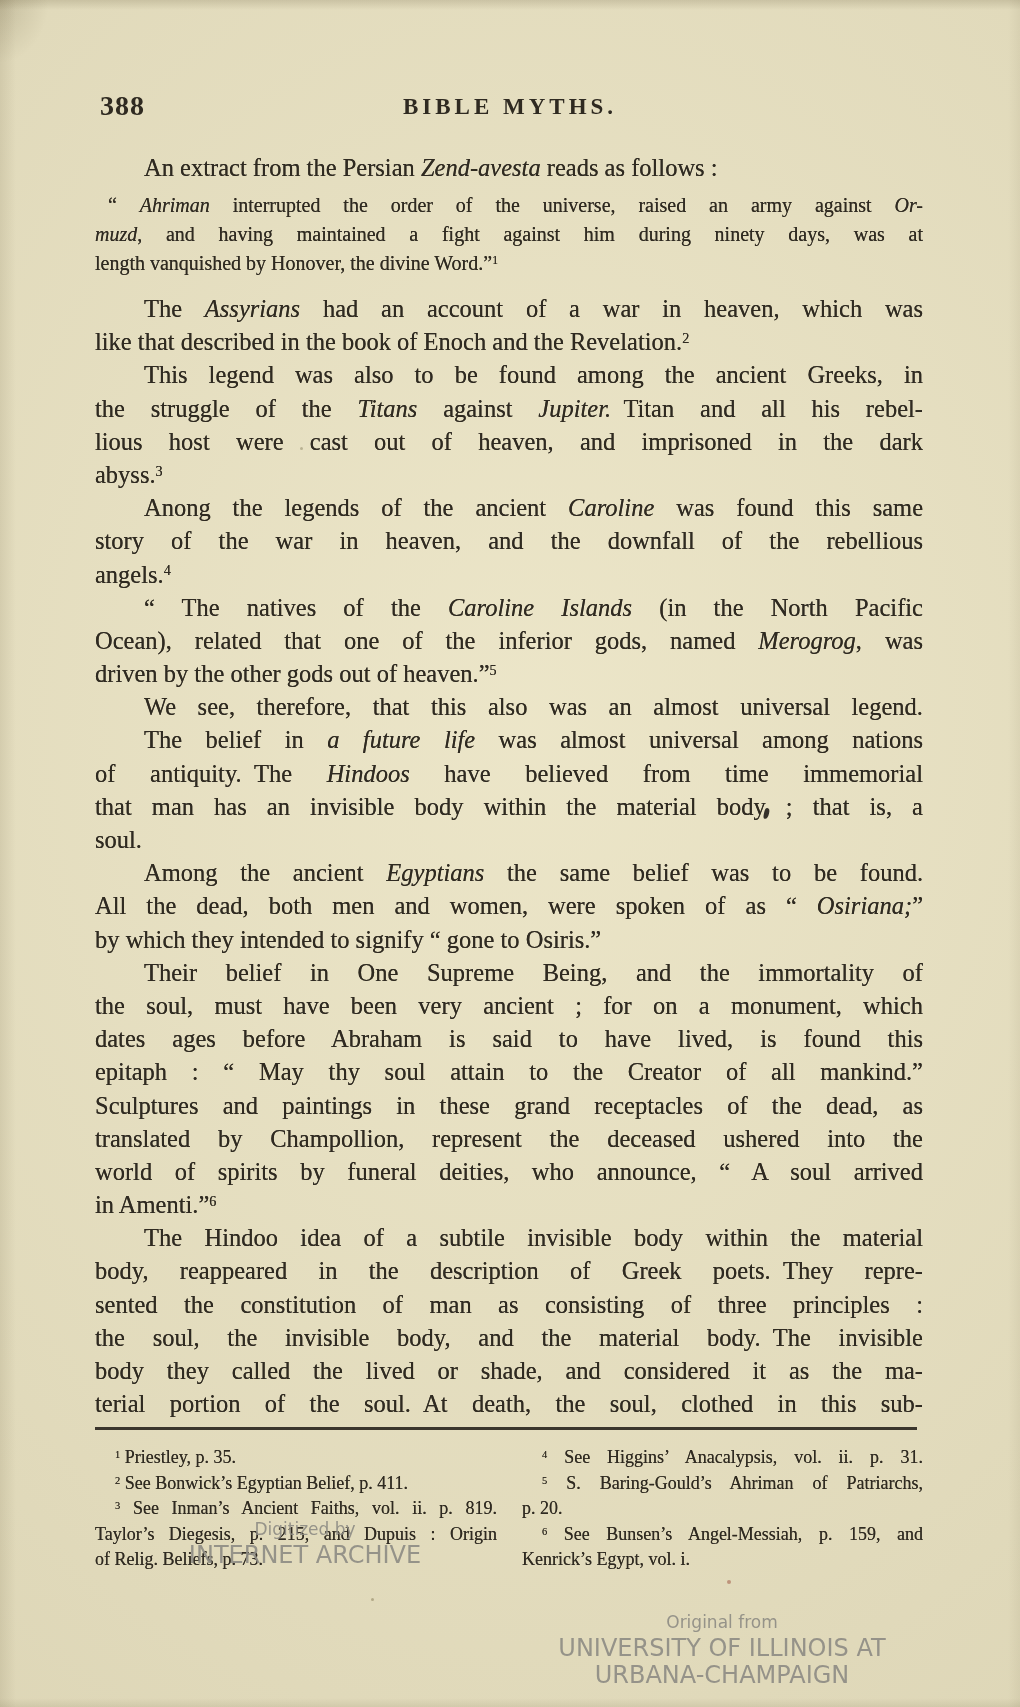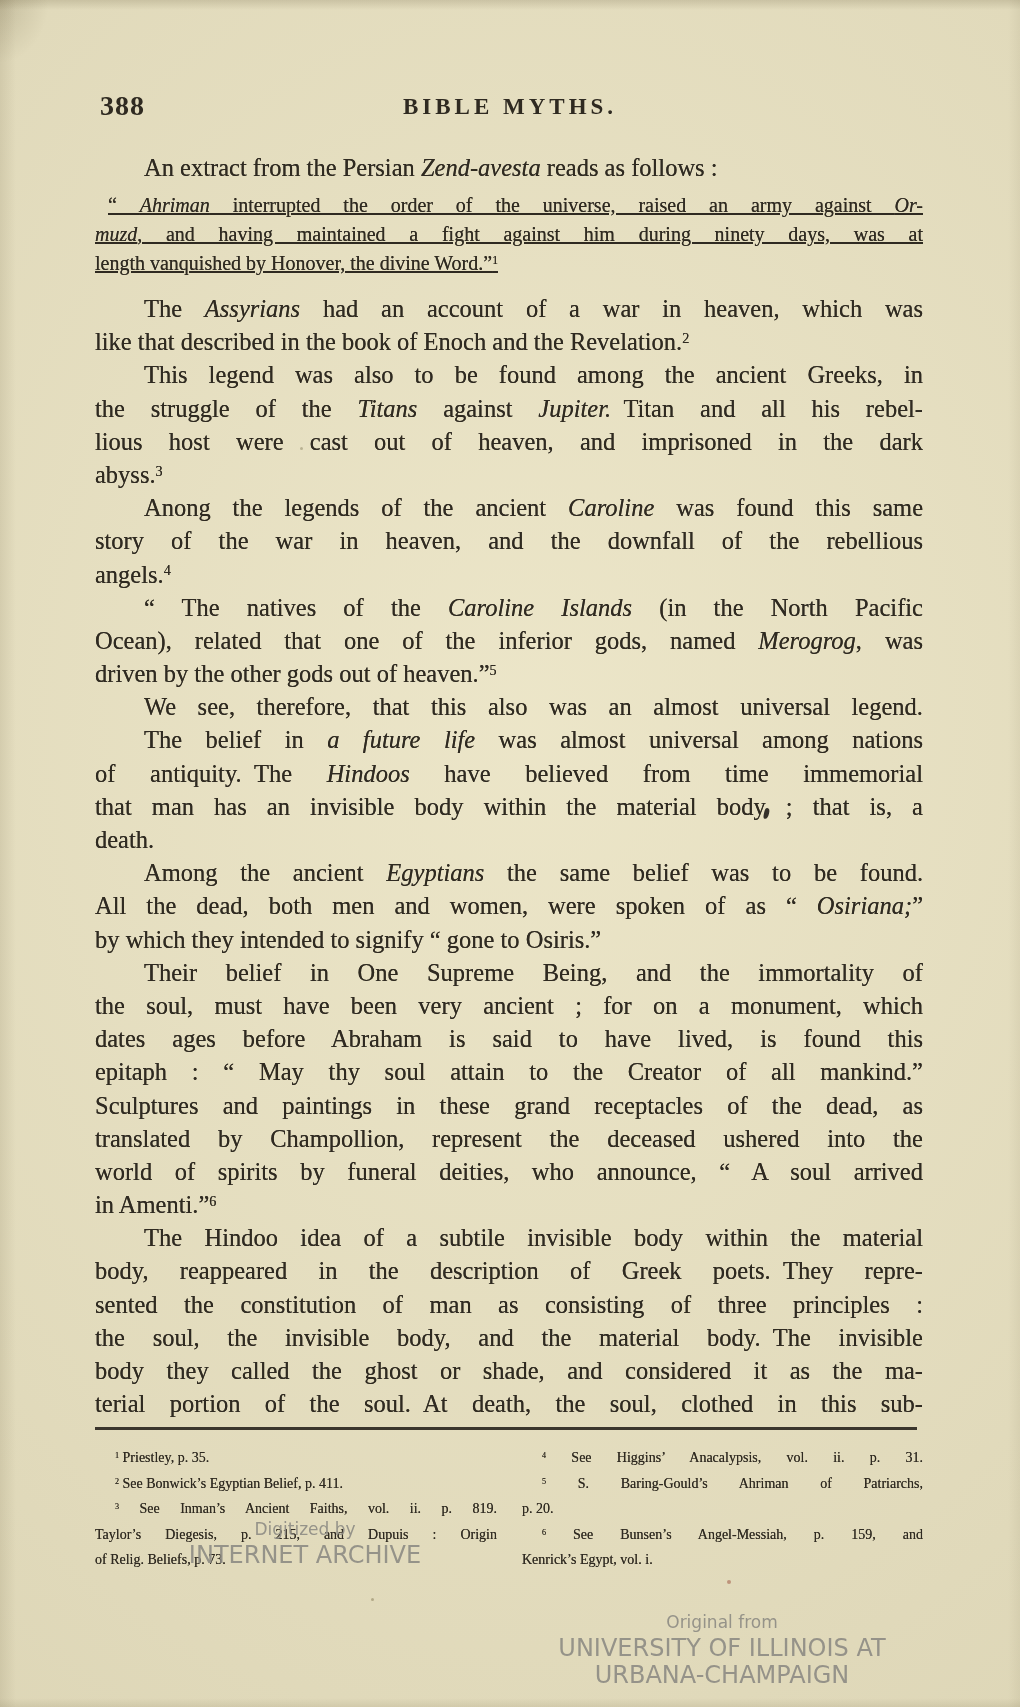--- a/index.html
+++ b/index.html
@@ -31,27 +31,27 @@
   .column{position:absolute;left:95px;top:152px;width:828px;}
   .para{margin:0;}
   .line{
     white-space:normal;
     text-shadow:0 0 .5px rgba(47,42,33,.85);
   }
   .line.j{text-align:justify;text-align-last:justify;text-justify:inter-word;}
   .kind-heading .line{font-size:24.5px;height:39px;line-height:31px;}
   .kind-heading .line.ind,.kind-para .line.ind{padding-left:49px;}
   .kind-quote{margin-bottom:14px;}
-  .kind-quote .line{font-size:20px;height:29px;line-height:29px;text-decoration:underline;}
+  .kind-quote .line{font-size:20px;height:29px;line-height:29px;}
   .kind-quote .line.ind{padding-left:13px;}
   .kind-para .line{font-size:24.5px;height:33.2px;line-height:33.2px;}
   em{font-style:italic;}
   .sup{font-size:58%;position:relative;top:-.5em;letter-spacing:0;}
   .footrule{margin-top:7px;height:3px;background:#3b362d;width:822px;}
-  .footnotes{display:flex;margin-top:15px;font-size:14px;}
+  .footnotes{display:flex;margin-top:15px;font-size:18px;}
   .fncol{width:402px;}
   .fncol.left{margin-right:25px;}
   .fncol.right{width:401px;}
   .fncol .line{height:25.5px;line-height:25.5px;text-shadow:0 0 .4px rgba(47,42,33,.8);}
   .fncol .line.ind{padding-left:20px;}
   .wm{
     position:absolute;text-align:center;
     font-family:"DejaVu Sans","Liberation Sans",sans-serif;
     color:#8f8d85;opacity:.92;
   }
@@ -106,21 +106,21 @@
           <div class="line j"><span>Ocean), related that one of the inferior gods, named </span><em>Merogrog</em><span>, was</span></div>
           <div class="line"><span>driven by the other gods out of heaven.”</span><span class="sup">5</span></div>
         </div>
         <div class="para kind-para">
           <div class="line j ind"><span>We see, therefore, that this also was an almost universal legend.</span></div>
         </div>
         <div class="para kind-para">
           <div class="line j ind"><span>The belief in </span><em>a future life</em><span> was almost universal among nations</span></div>
           <div class="line j"><span>of antiquity. The </span><em>Hindoos</em><span> have believed from time immemorial</span></div>
           <div class="line j"><span>that man has an invisible body within the material body ; that is, a</span></div>
-          <div class="line"><span>death.</span></div>
+          <div class="line"><span>soul.</span></div>
         </div>
         <div class="para kind-para">
           <div class="line j ind"><span>Among the ancient </span><em>Egyptians</em><span> the same belief was to be found.</span></div>
           <div class="line j"><span>All the dead, both men and women, were spoken of as “ </span><em>Osiriana;</em><span>”</span></div>
           <div class="line"><span>by which they intended to signify “ gone to Osiris.”</span></div>
         </div>
         <div class="para kind-para">
           <div class="line j ind"><span>Their belief in One Supreme Being, and the immortality of</span></div>
           <div class="line j"><span>the soul, must have been very ancient ; for on a monument, which</span></div>
           <div class="line j"><span>dates ages before Abraham is said to have lived, is found this</span></div>
@@ -128,21 +128,21 @@
           <div class="line j"><span>Sculptures and paintings in these grand receptacles of the dead, as</span></div>
           <div class="line j"><span>translated by Champollion, represent the deceased ushered into the</span></div>
           <div class="line j"><span>world of spirits by funeral deities, who announce, “ A soul arrived</span></div>
           <div class="line"><span>in Amenti.”</span><span class="sup">6</span></div>
         </div>
         <div class="para kind-para">
           <div class="line j ind"><span>The Hindoo idea of a subtile invisible body within the material</span></div>
           <div class="line j"><span>body, reappeared in the description of Greek poets. They repre-</span></div>
           <div class="line j"><span>sented the constitution of man as consisting of three principles :</span></div>
           <div class="line j"><span>the soul, the invisible body, and the material body. The invisible</span></div>
-          <div class="line j"><span>body they called the ghost or shade, and considered it as the ma-</span></div>
+          <div class="line j"><span>body they called the lived or shade, and considered it as the ma-</span></div>
           <div class="line j"><span>terial portion of the soul. At death, the soul, clothed in this sub-</span></div>
         </div>
       </div>
     <div class="footrule"></div>
     <div class="footnotes">
       <div class="fncol left" id="fn-left">
           <div class="line ind"><span class="sup">1</span><span> Priestley, p. 35.</span></div>
           <div class="line ind"><span class="sup">2</span><span> See Bonwick’s Egyptian Belief, p. 411.</span></div>
           <div class="line j ind"><span class="sup">3</span><span> See Inman’s Ancient Faiths, vol. ii. p. 819.</span></div>
           <div class="line j"><span>Taylor’s Diegesis, p. 215, and Dupuis : Origin</span></div>

